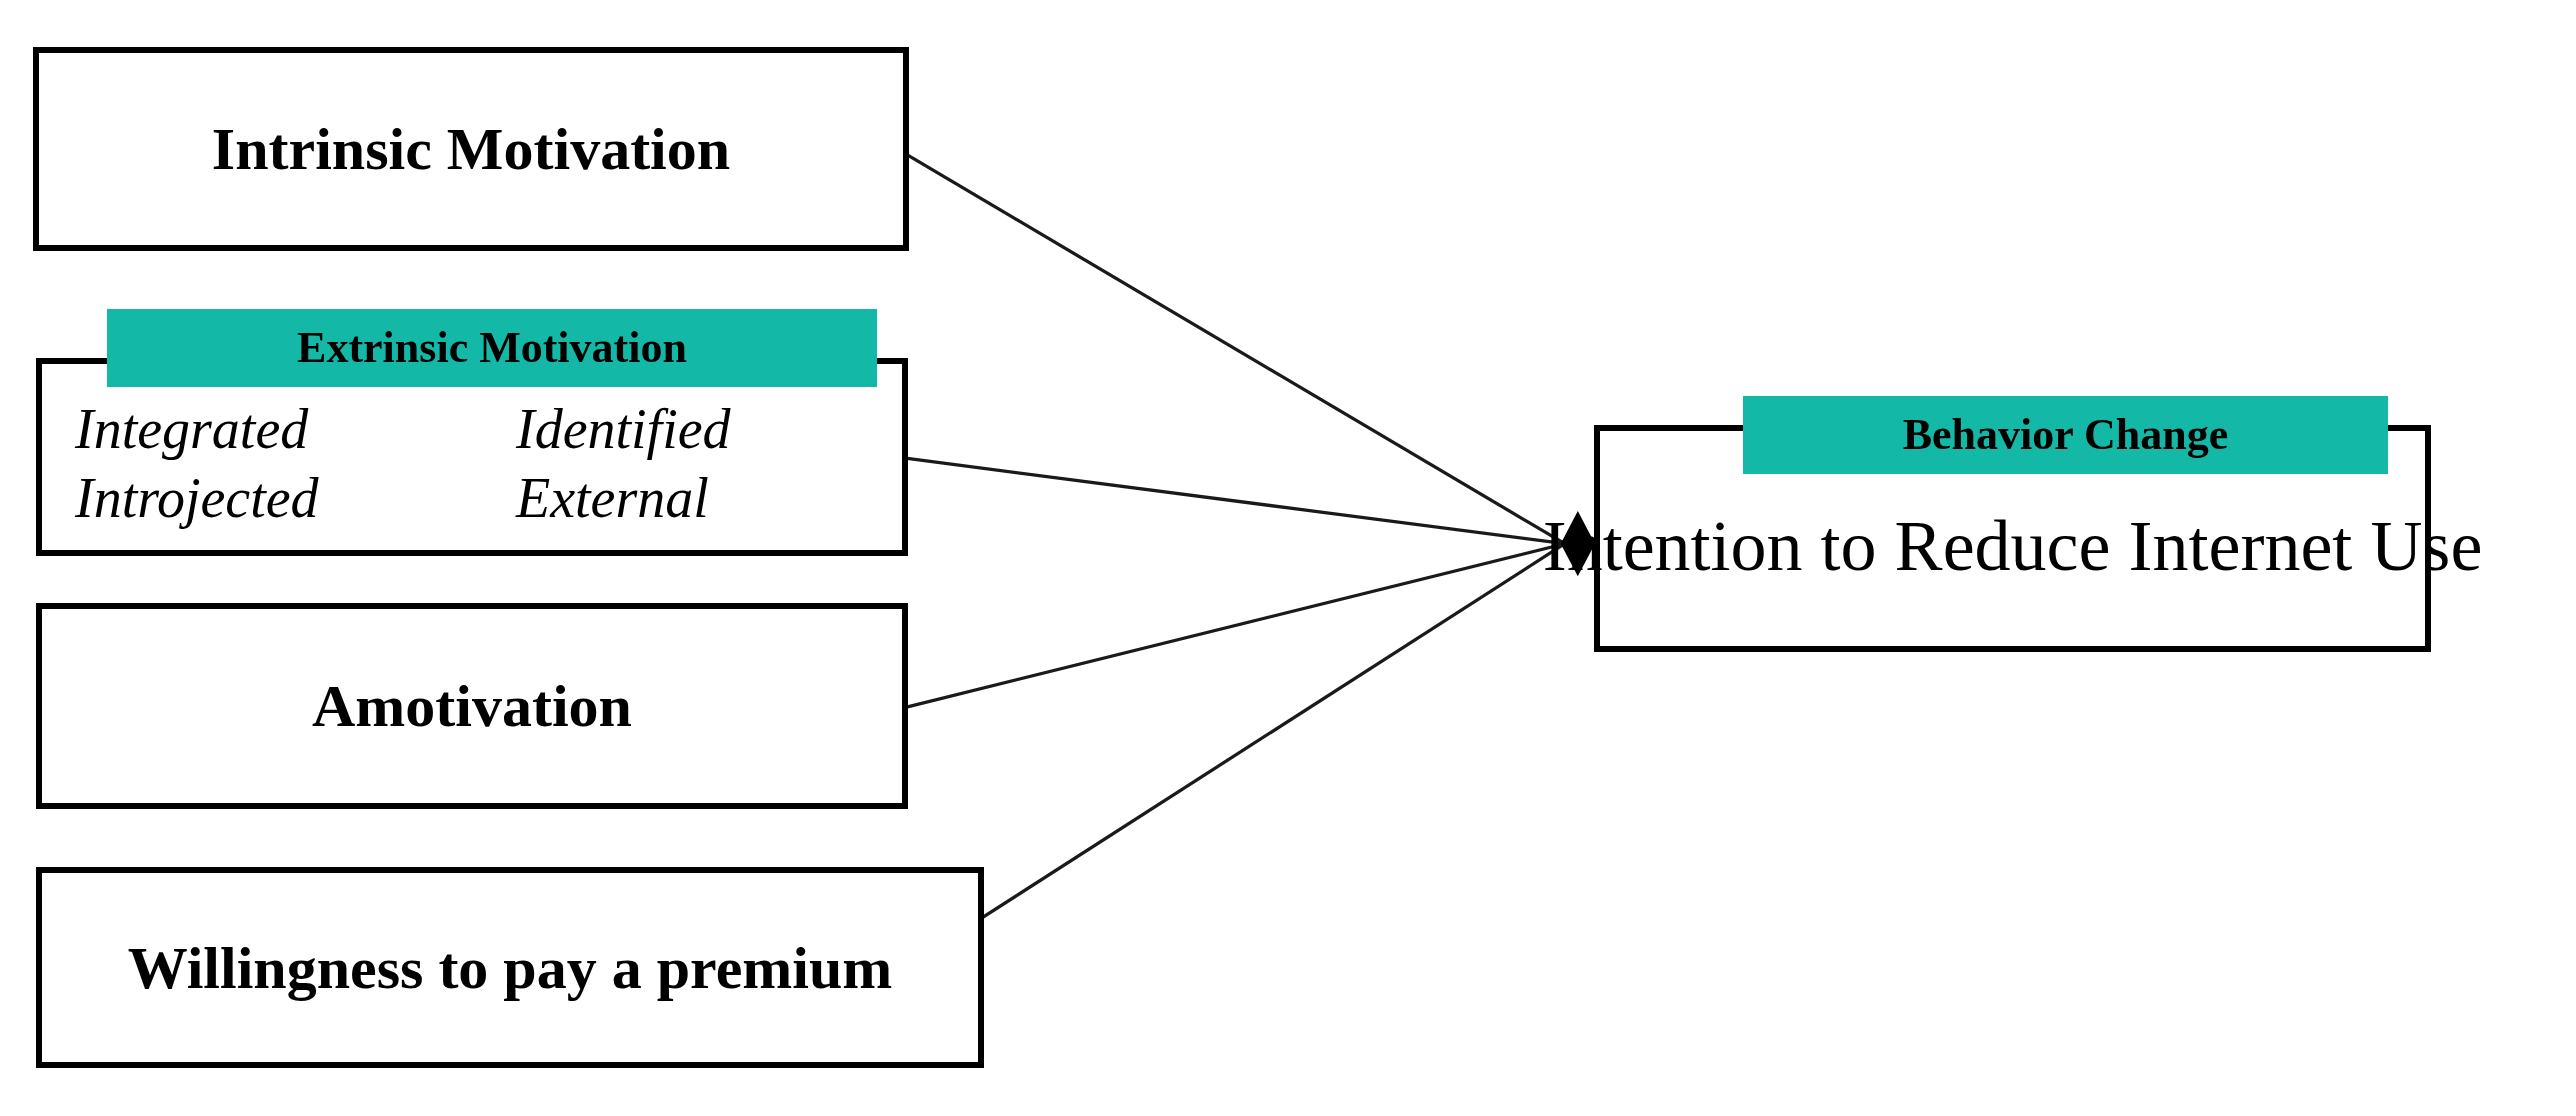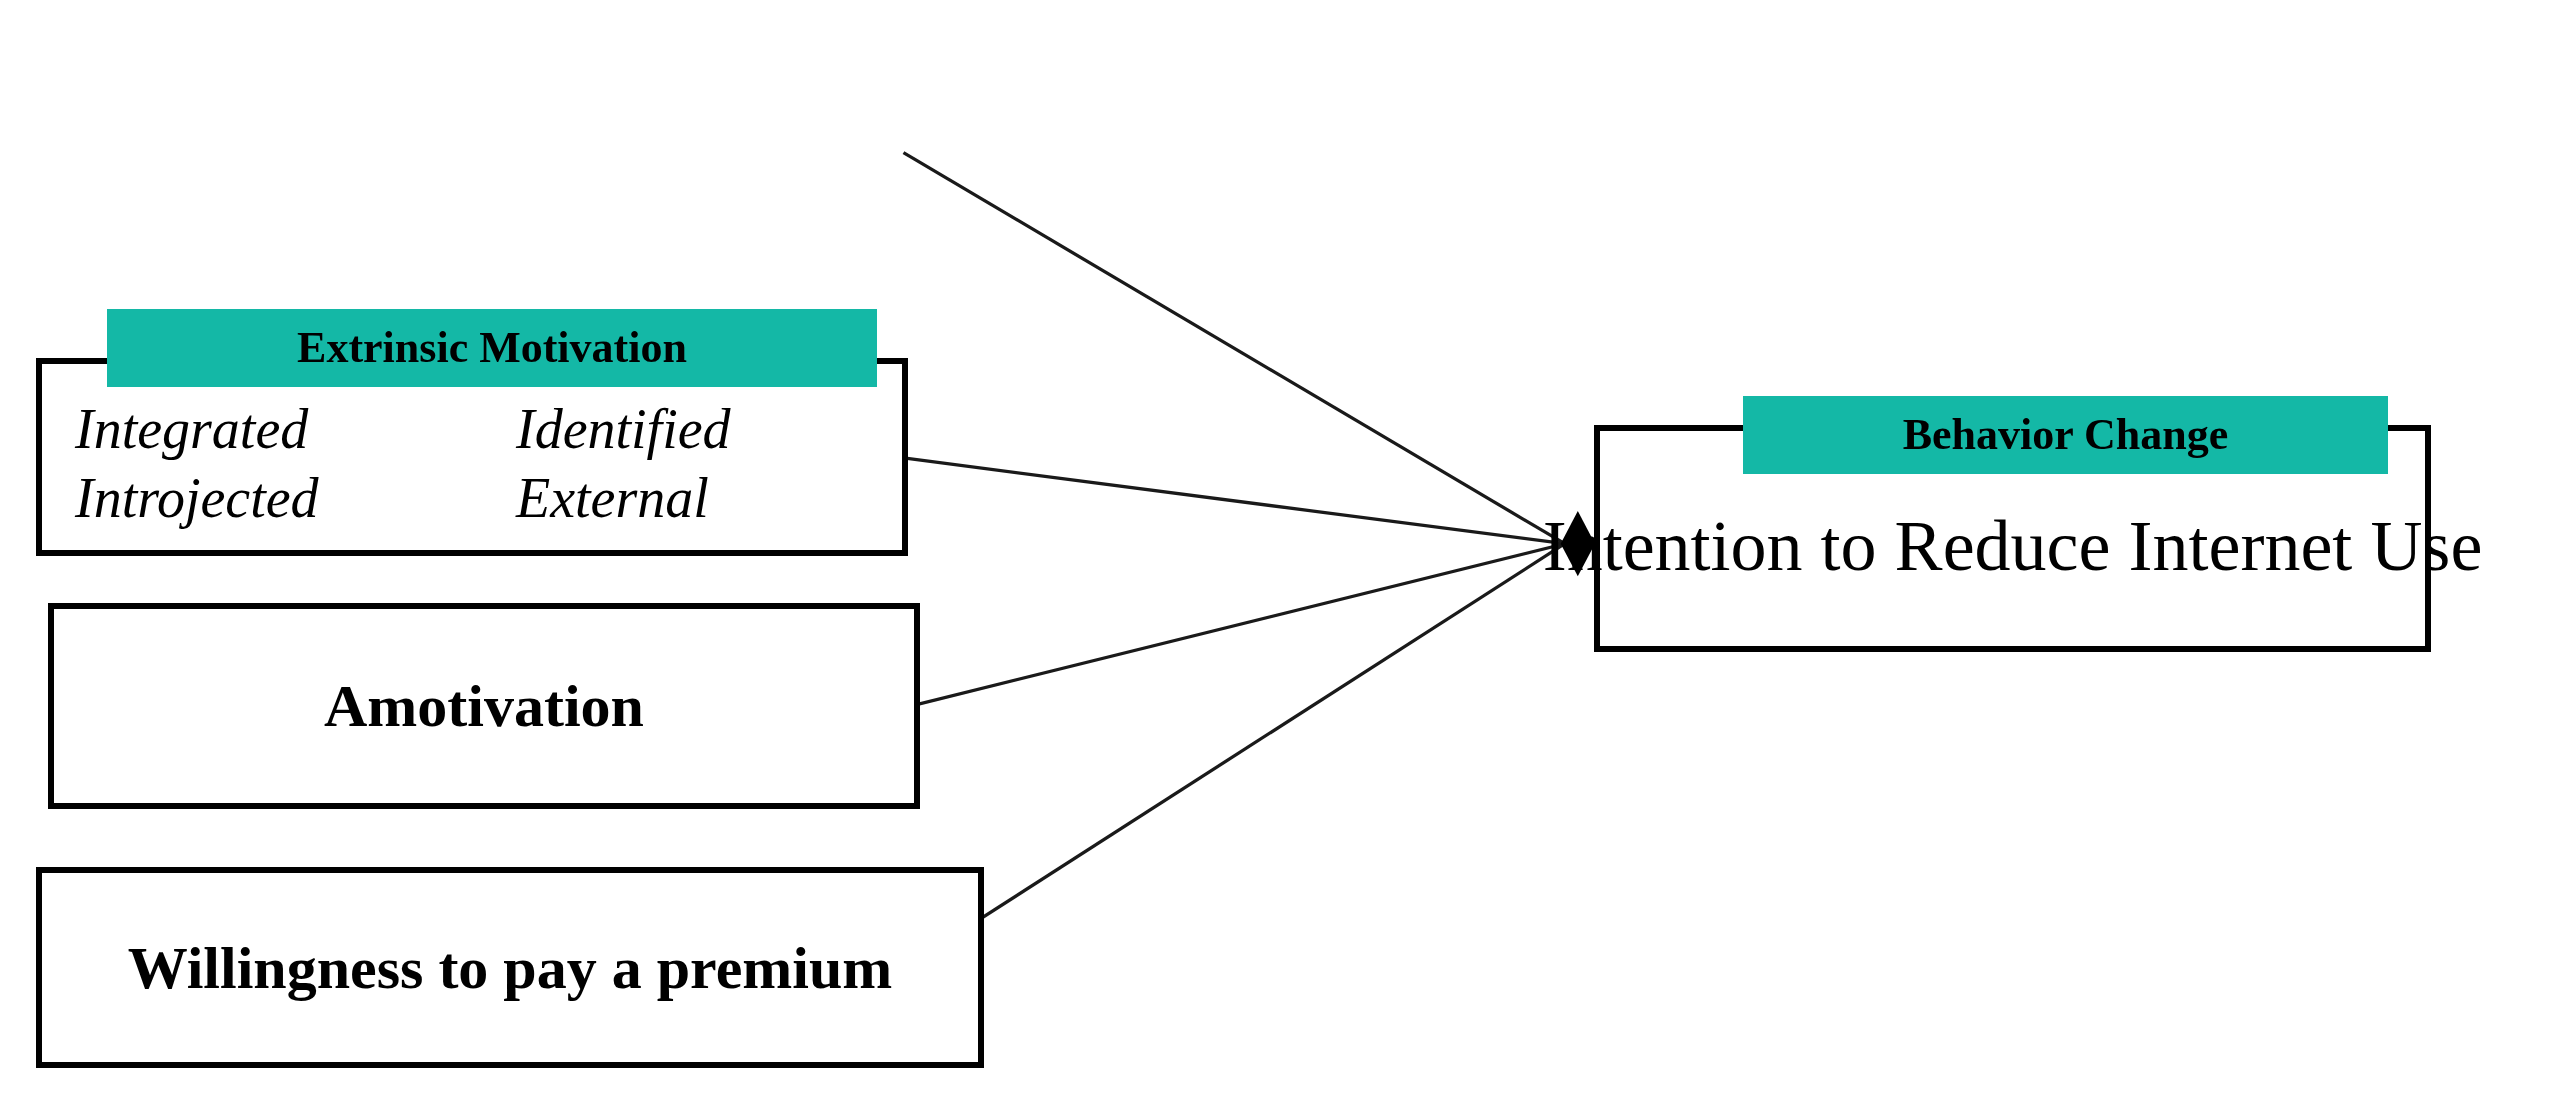--- a/index.html
+++ b/index.html
@@ -38,21 +38,21 @@
   }
   .box-title {
     font-weight: bold;
     font-size: 60px;
     line-height: 1;
     white-space: nowrap;
     letter-spacing: 0px;
   }
   #box-intrinsic   { left: 33px;   top: 47px;   width: 876px; height: 204px; }
   #box-extrinsic   { left: 36px;   top: 358px;  width: 872px; height: 198px; }
-  #box-amotivation { left: 36px;   top: 603px;  width: 872px; height: 206px; margin-left: 12px; }
+  #box-amotivation { left: 36px;   top: 603px;  width: 872px; height: 206px; }
   #box-willingness { left: 36px;   top: 867px; width: 948px; height: 201px; text-align: right; }
   #box-behavior    { left: 1594px; top: 425px;  width: 837px; height: 227px; }
 
   
   .overlay-title {
     position: absolute;
     background: #14b8a6;
     height: 78px;
     line-height: 78px;
     text-align: center;
@@ -91,20 +91,23 @@
 <div class="canvas">
 
   <svg class="connector-layer" viewBox="0 0 3154 1367" xmlns="http://www.w3.org/2000/svg">
     <line x1="1106" y1="187" x2="1916" y2="666" stroke="#1a1a1a" stroke-width="4"></line>
     <line x1="1106" y1="561" x2="1916" y2="666" stroke="#1a1a1a" stroke-width="4"></line>
     <line x1="1106" y1="867" x2="1916" y2="666" stroke="#1a1a1a" stroke-width="4"></line>
     <line x1="1106" y1="1186" x2="1916" y2="666" stroke="#1a1a1a" stroke-width="4"></line>
     <polygon points="1911,666 1932,626 1953,666 1932,706" fill="#000000"></polygon>
   </svg>
 
+  <div class="box" id="box-intrinsic">
+    <span class="box-title">Intrinsic Motivation</span>
+  </div>
 
   <div class="box" id="box-extrinsic">
     <span class="overlay-title">Extrinsic Motivation</span>
     <span class="sub-item col1 row1">Integrated</span>
     <span class="sub-item col2 row1">Identified</span>
     <span class="sub-item col1 row2">Introjected</span>
     <span class="sub-item col2 row2">External</span>
   </div>
 
   <div class="box" id="box-amotivation">

